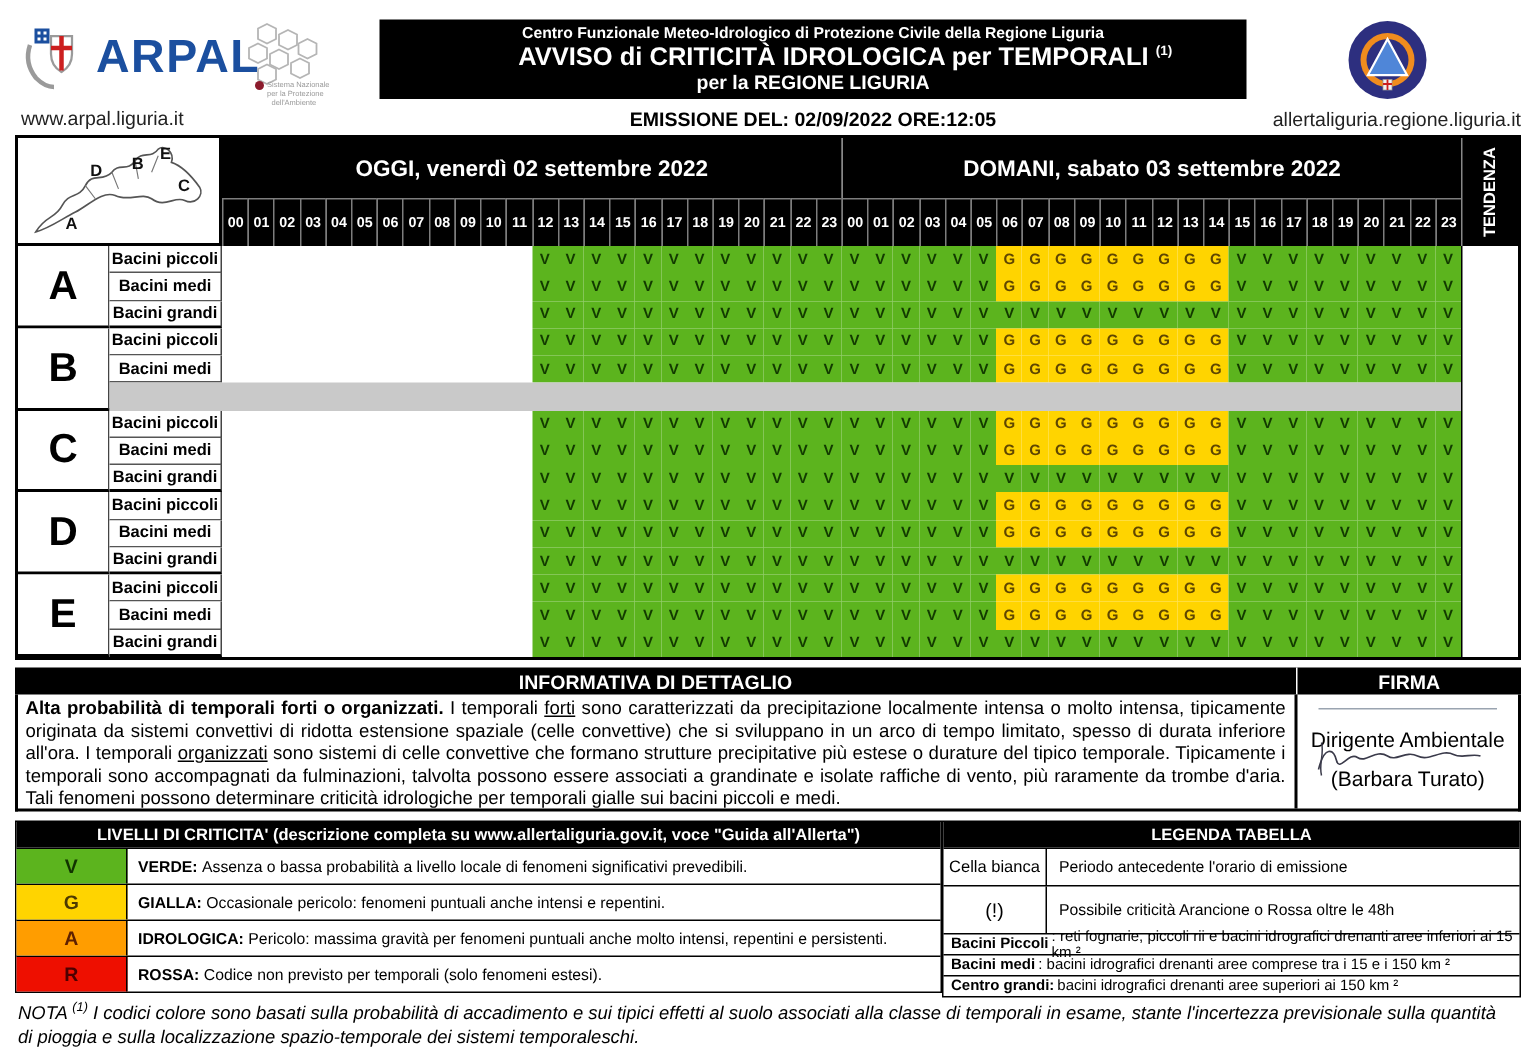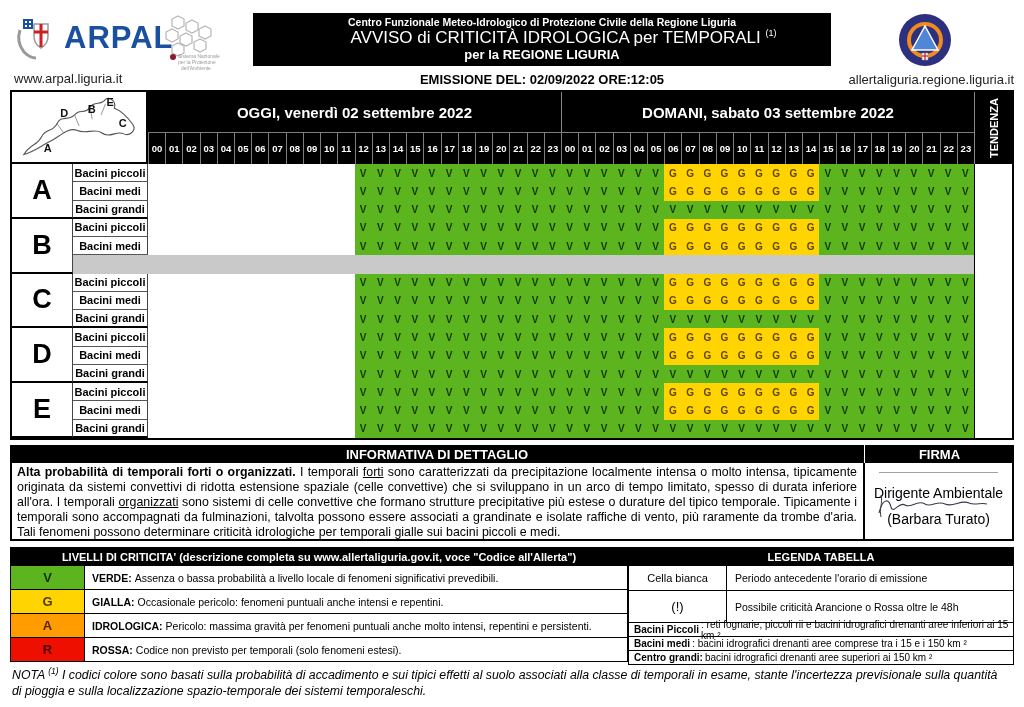--- a/index.html
+++ b/index.html
@@ -9,21 +9,21 @@
   .u{text-decoration:underline;}
 
   
   #arpal-logo{left:14px;top:16px;display:flex;align-items:center;gap:6px;}
   #arpal-name{font-size:31px;font-weight:bold;color:var(--arpal_blue);letter-spacing:1px;}
   #arpal-url{left:14px;top:71px;font-size:13px;color:#222;}
   #snpa-logo{left:148px;top:12px;}
   #banner{left:253px;top:13px;width:578px;height:53px;background:#000;color:#fff;
           text-align:center;display:flex;flex-direction:column;justify-content:center;line-height:1.15;}
   #banner .l1{font-size:10.5px;font-weight:bold;}
-  #banner .l2{font-size:17px;font-weight:normal;margin-left:43px;}
+  #banner .l2{font-size:17px;font-weight:bold;margin-left:43px;}
   #banner .l2 sup{font-size:9px;}
   #banner .l3{font-size:13px;font-weight:bold;}
   #emission{left:253px;top:72px;width:578px;text-align:center;font-size:13px;font-weight:bold;}
   #allerta-url{right:10px;top:72px;font-size:13px;color:#222;}
   #pc-logo{left:898px;top:13px;}
 
   
   #grid{left:10px;top:90px;width:1004px;height:350px;display:grid;box-sizing:border-box;
         grid-template-columns:61px 75px repeat(48,1fr) 38px;
         grid-template-rows:40px 32px repeat(15,1fr);
@@ -80,21 +80,21 @@
   .lv-code.g{background:var(--yellow);color:#4d3a00;}
   .lv-code.a{background:var(--orange);color:#5e2000;}
   .lv-code.r{background:var(--red);color:#4d0000;}
   .lv-desc{flex:1;display:flex;align-items:center;padding-left:7px;font-size:10.5px;}
   .lv-desc b{margin-right:3px;}
 
   #legenda{left:628px;top:547px;width:386px;border:1.5px solid #000;box-sizing:border-box;}
   #legenda .lg-header{height:17px;background:#000;color:#fff;font-size:11px;font-weight:bold;
                       display:flex;align-items:center;justify-content:center;}
   .lg-row{display:flex;border-top:1px solid #000;}
-  .lg-term{width:98px;display:flex;align-items:center;justify-content:center;font-size:11px;
+  .lg-term{width:69px;display:flex;align-items:center;justify-content:center;font-size:11px;
            border-right:1px solid #000;box-sizing:border-box;}
   .lg-desc{flex:1;display:flex;align-items:center;padding-left:8px;font-size:10.5px;}
   .lg-full{display:flex;align-items:center;height:13px;border-top:1px solid #000;
            padding-left:5px;font-size:10px;}
   .lg-full b{margin-right:2px;white-space:nowrap;}
   #lg-row1{height:24px;}
   #lg-row2{height:31px;}
   #lg-row2 .lg-term{font-size:13px;}
 
   
@@ -937,21 +937,21 @@
       <svg id="firma-sig" width="120" height="28" viewBox="0 0 120 28">
         <path d="M6 22 C10 6 16 8 18 16 C20 24 26 10 32 14 C38 18 44 8 52 13 C58 17 64 9 72 13 C80 17 88 8 96 12 C102 15 108 11 114 13" fill="none" stroke="#3a3a4a" stroke-width="1.1"></path>
         <path d="M8 26 C6 18 10 12 8 4" fill="none" stroke="#3a3a4a" stroke-width="1"></path>
       </svg>
       <div id="firma-name">(Barbara Turato)</div>
     </div>
   </div>
 </div>
 
 <div class="abs" id="livelli">
-  <div class="lv-header">LIVELLI DI CRITICITA' (descrizione completa su www.allertaliguria.gov.it, voce "Codice all'Allerta")</div>
+  <div class="lv-header">LIVELLI DI CRITICITA' (descrizione completa su www.allertaliguria.gov.it, voce "Guida all'Allerta")</div>
   <div class="lv-row">
     <div class="lv-code v">V</div>
     <div class="lv-desc">
         <b>VERDE:</b>
         <span>Assenza o bassa probabilità a livello locale di fenomeni significativi prevedibili.</span>
       </div>
   </div>
   <div class="lv-row">
     <div class="lv-code g">G</div>
     <div class="lv-desc">

